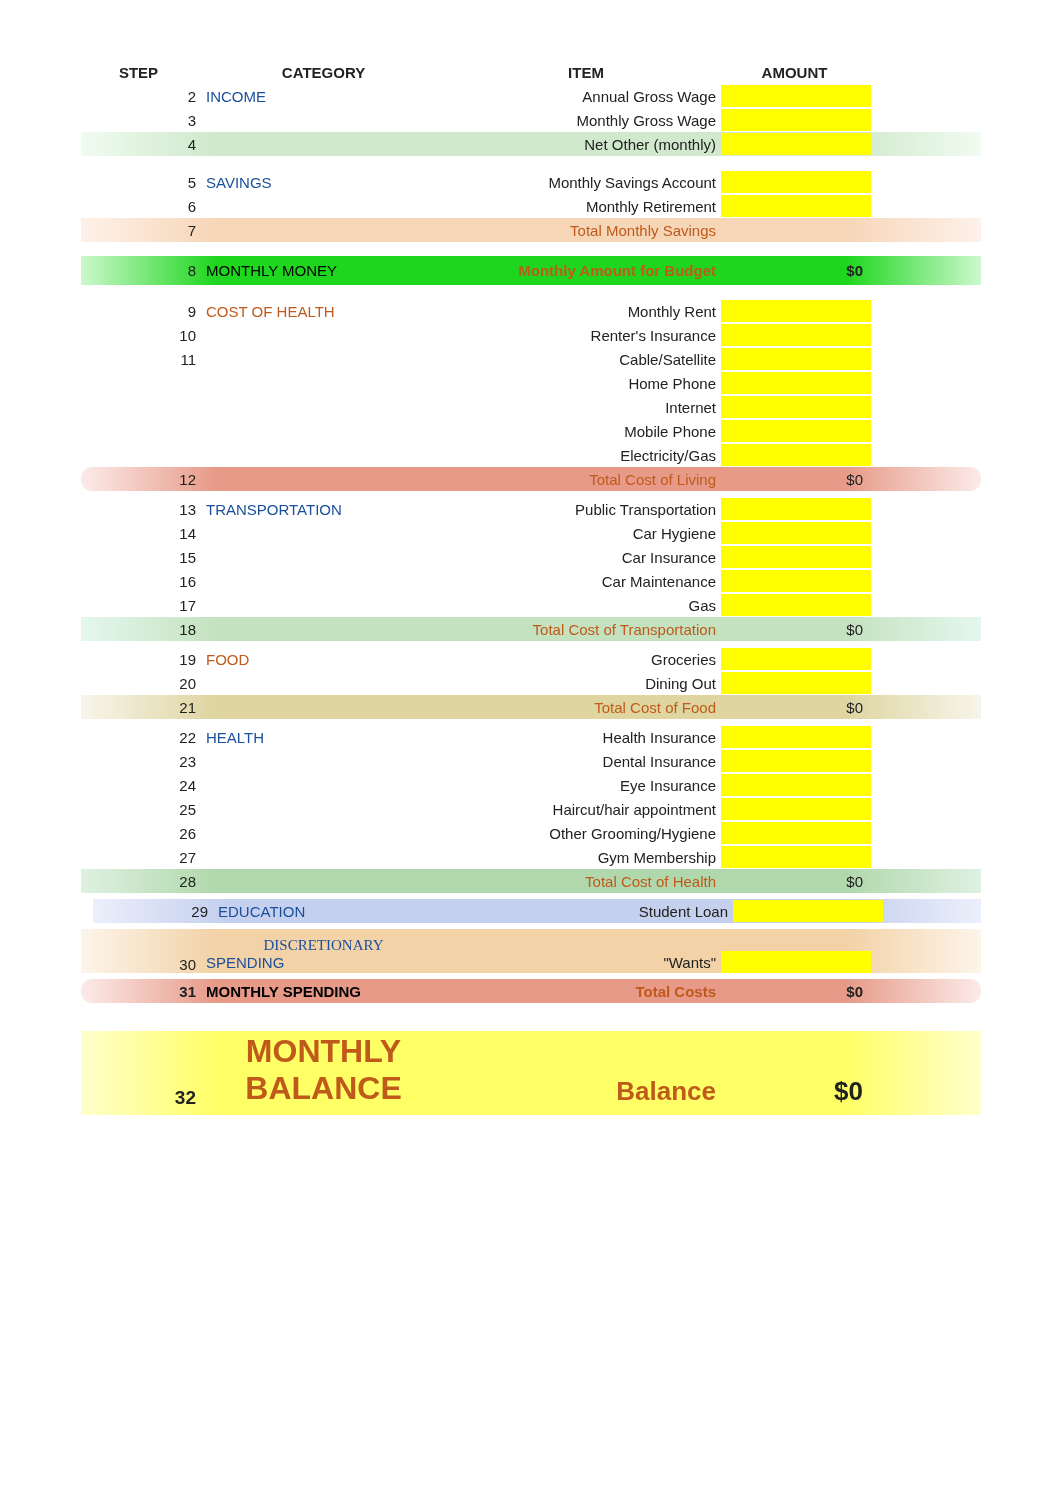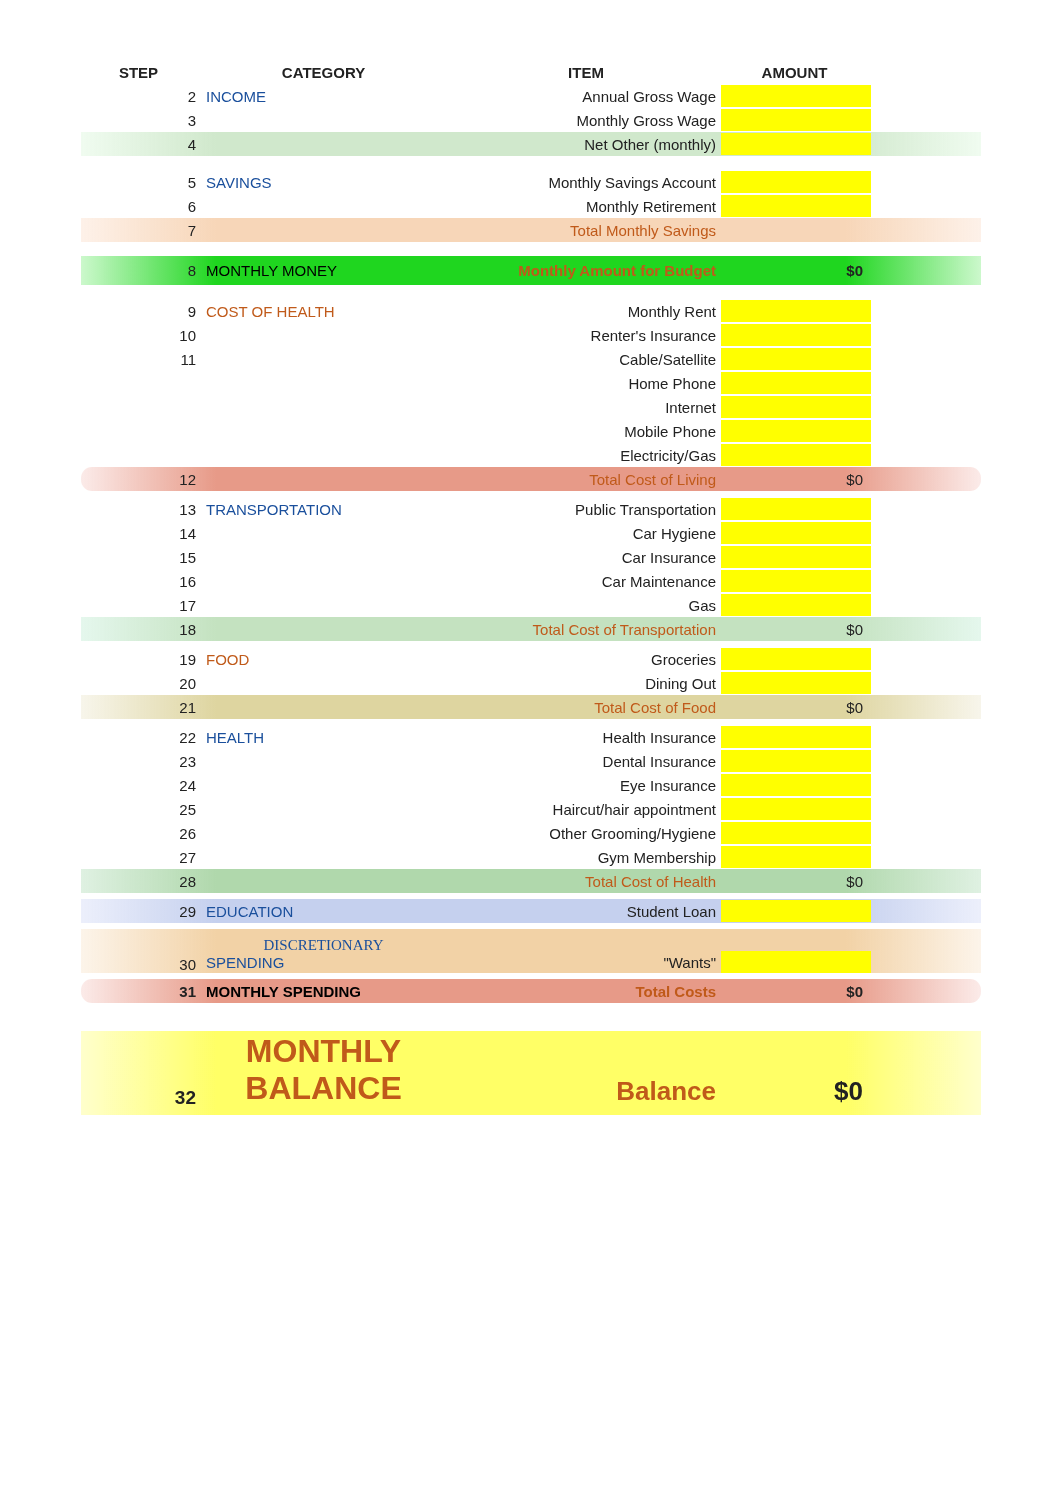--- a/index.html
+++ b/index.html
@@ -75,20 +75,21 @@
     }
     .band-red {
       background: linear-gradient(to right, rgba(220,60,40,0.1), #e79a88 15%, #e79a88 85%, rgba(220,60,40,0.1));
       border-radius: 11px;
     }
     .band-green2 {
       background: linear-gradient(to right, rgba(0,180,80,0.1), #c4e2c0 15%, #c4e2c0 85%, rgba(0,180,80,0.1));
     }
     .band-blue {
       background: linear-gradient(to right, rgba(70,100,220,0.1), #c5d0ee 15%, #c5d0ee 85%, rgba(70,100,220,0.1));
+      margin-left: 12px;
     }
     .band-yellow {
       background: linear-gradient(to right, rgba(255,255,0,0.2), #ffff66 15%, #ffff66 85%, rgba(255,255,0,0.2));
     }
     .band-olive {
       background: linear-gradient(to right, rgba(180,160,60,0.1), #ded5a0 15%, #ded5a0 85%, rgba(180,160,60,0.1));
     }
     .band-orange2 {
       background: linear-gradient(to right, rgba(230,150,50,0.1), #f2d2a6 15%, #f2d2a6 85%, rgba(230,150,50,0.1));
     }

